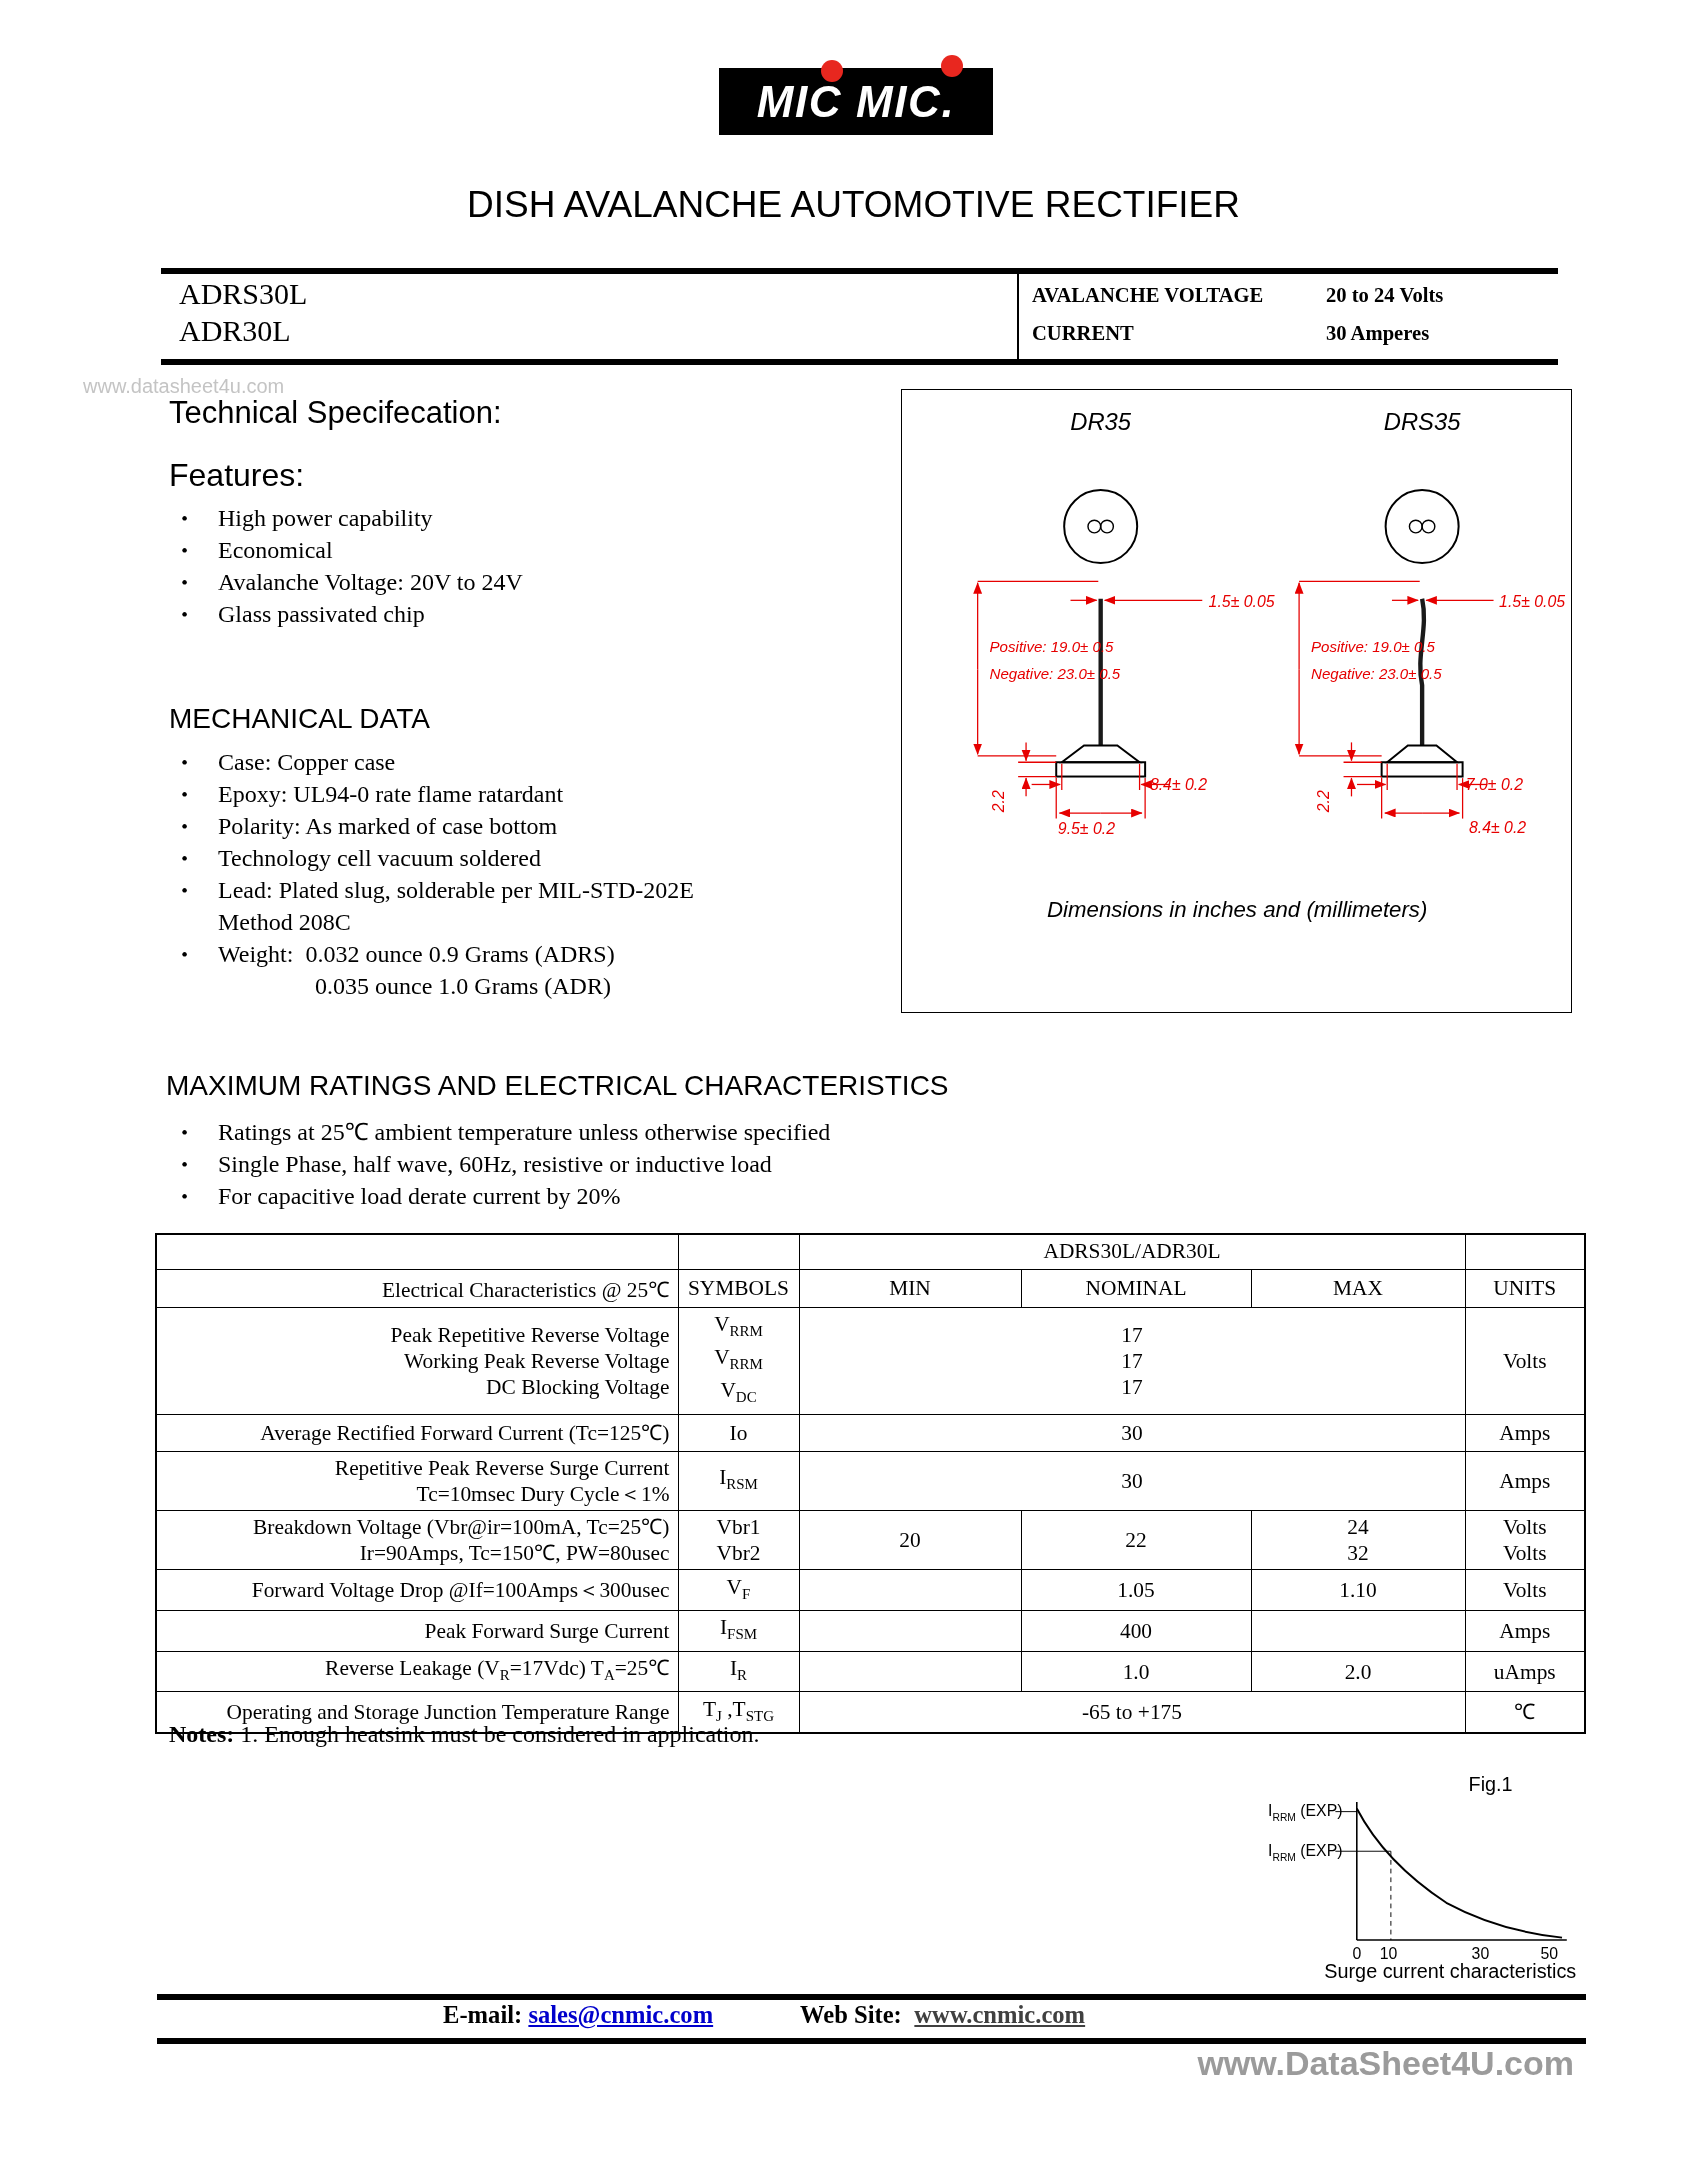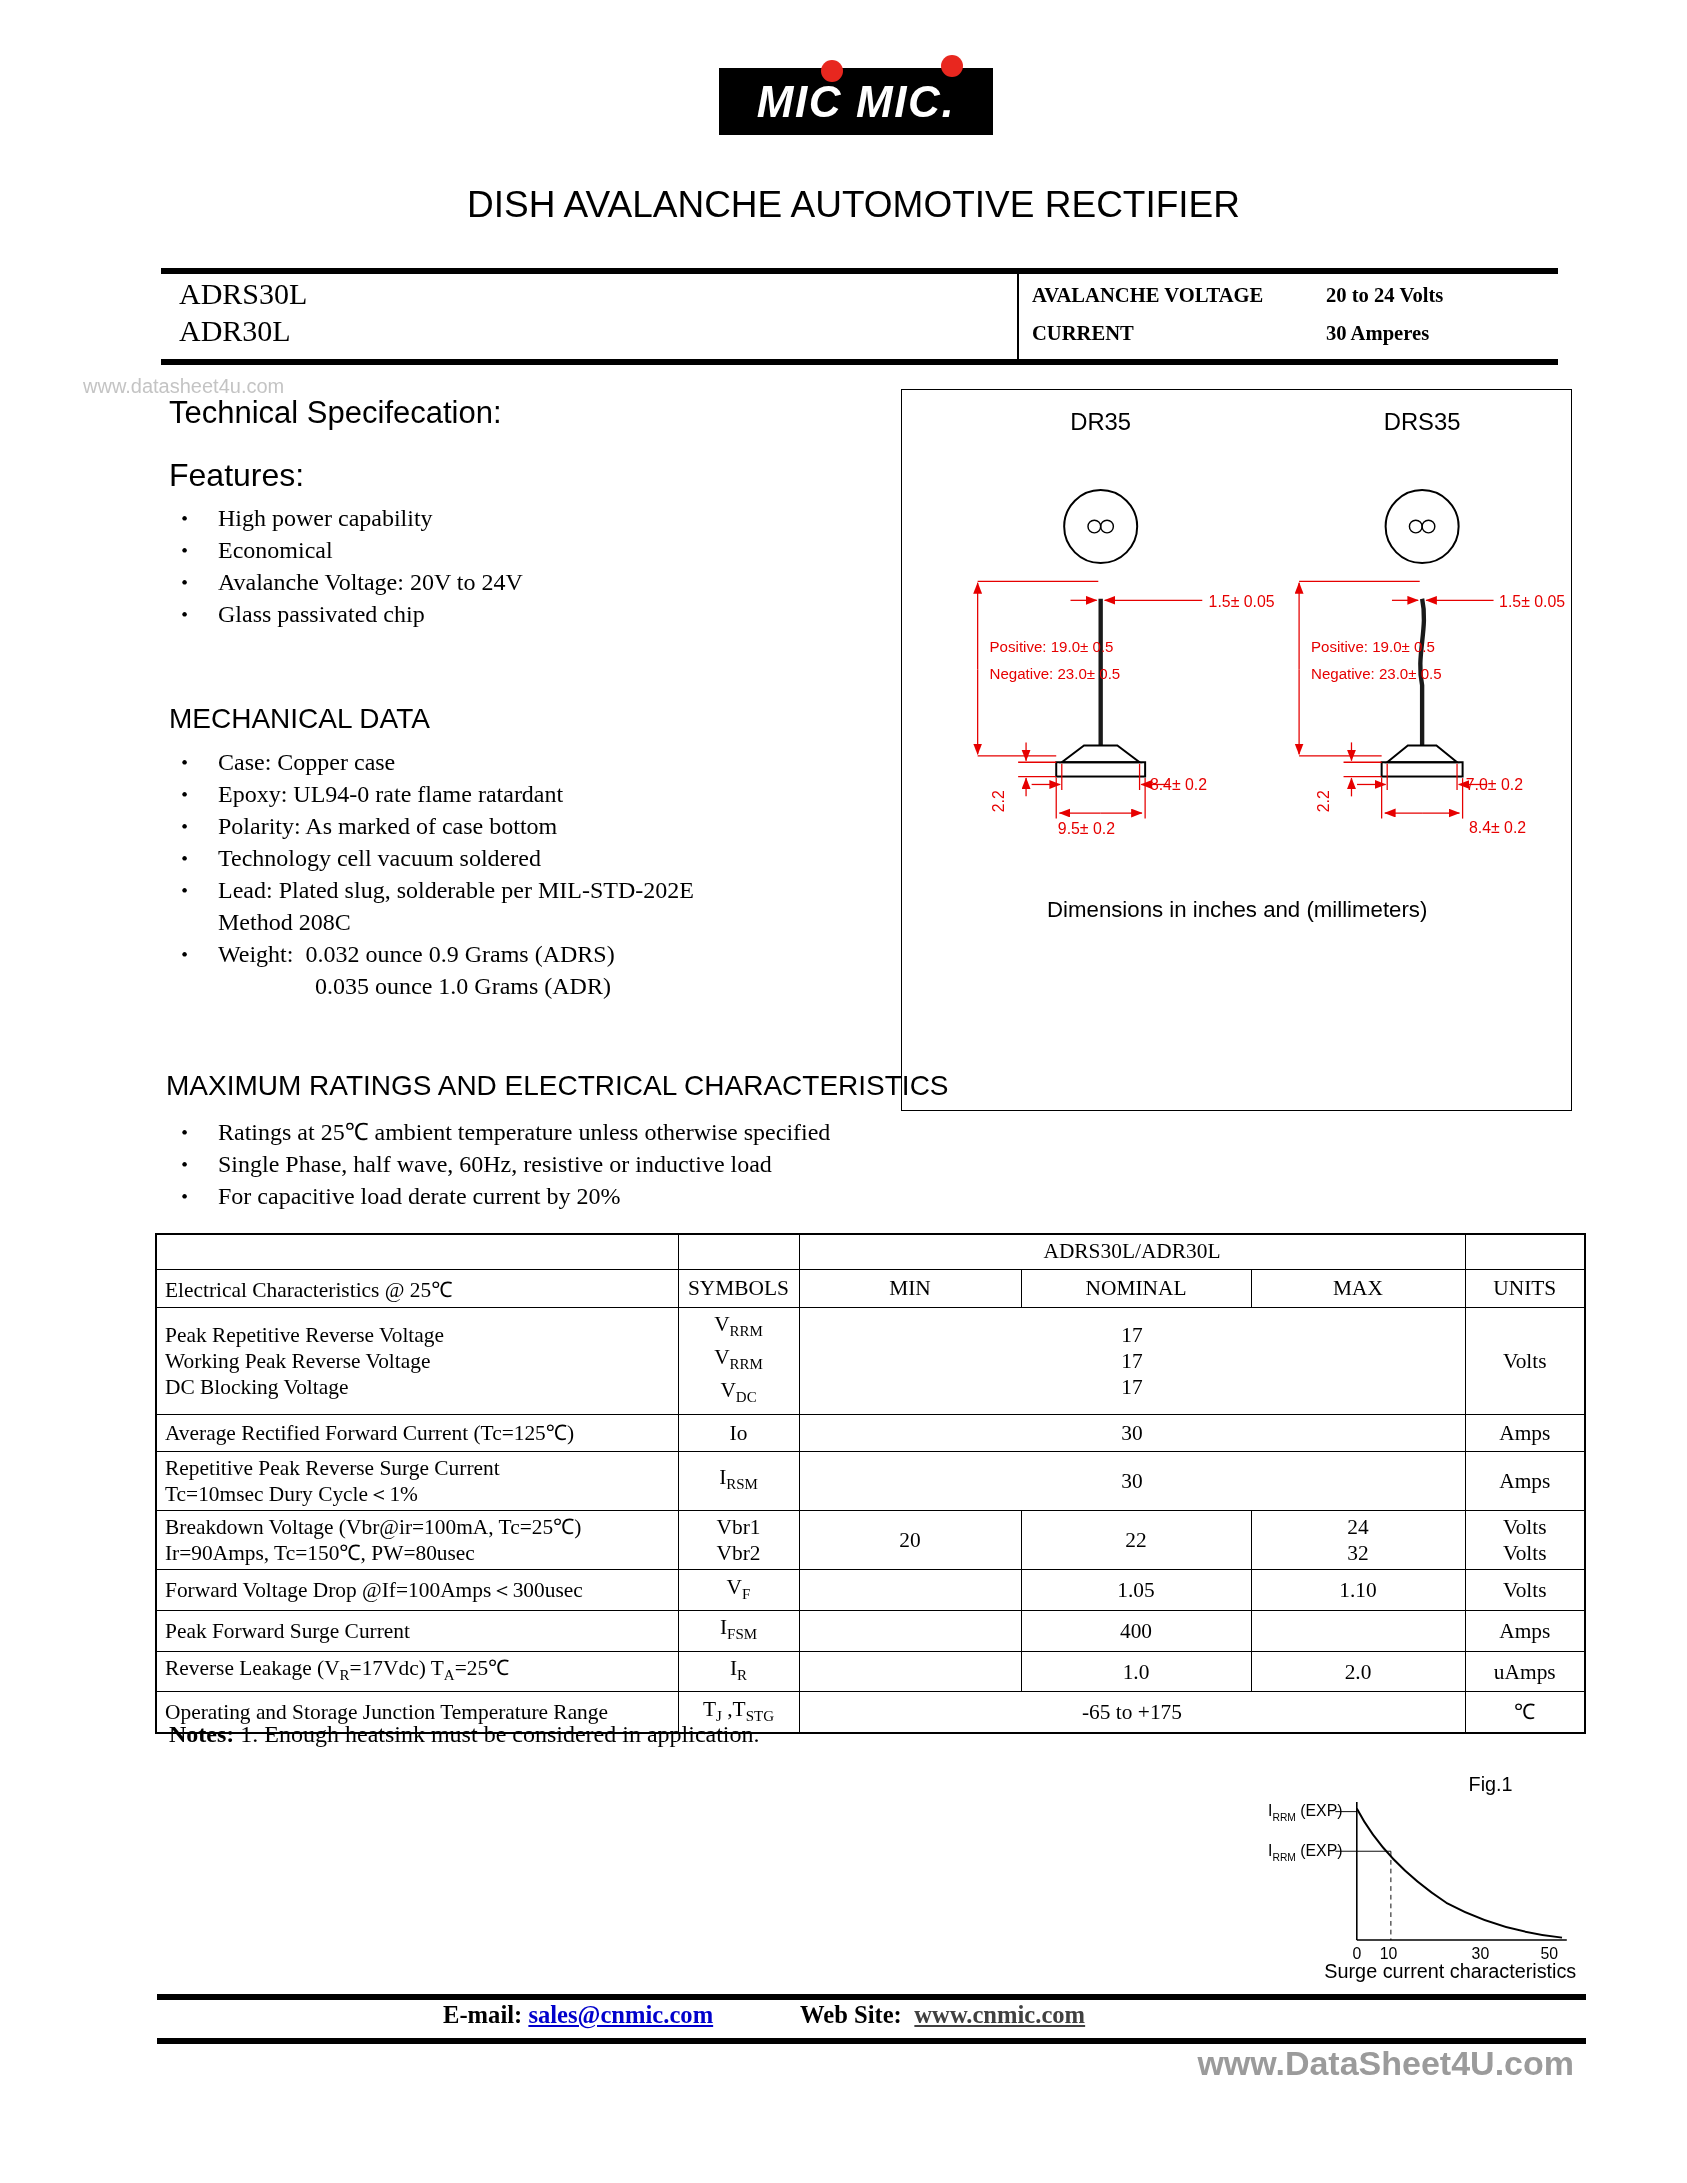--- a/index.html
+++ b/index.html
@@ -50,37 +50,37 @@
   #features-list { left:168px; top:502px; width:699px; }
   #mech-list { left:168px; top:746px; width:715px; }
   #ratings-list { left:168px; top:1116px; width:953px; }
   .bullet-item { height:32px; line-height:32px; white-space:nowrap; }
   .bullet { display:inline-block; width:40px; padding-left:3.2px; font-size:19px; vertical-align:0.8px; }
   .bullet-text { white-space:pre-wrap; }
   .bullet-cont { height:32px; line-height:32px; margin-left:40px; }
   .bullet-cont.deep { margin-left:137px; }
 
   
-  #diagram { left:891px; top:389px; width:671px; height:722px; border:1.6px solid #000; background:#fff; }
+  #diagram { left:891px; top:389px; width:671px; height:624px; border:1.6px solid #000; background:#fff;font-style:italic; }
   .blk { fill:none; stroke:#000; stroke-width:2.5; }
   .blkthin { fill:none; stroke:#000; stroke-width:1.8; }
   .lead { fill:none; stroke:#1a1a1a; stroke-width:5.5; }
   .redln { stroke:#e60000; stroke-width:1.6; fill:none; }
   .dim { font-family:"Liberation Sans",sans-serif; font-size:20px; fill:#e60000; }
   .dimsm { font-family:"Liberation Sans",sans-serif; font-size:19px; fill:#e60000; }
   .pkg-title { font-family:"Liberation Sans",sans-serif; font-size:30px; fill:#000; text-anchor:middle; }
   .diag-caption { font-family:"Liberation Sans",sans-serif; font-size:28px; fill:#000; text-anchor:middle; }
 
   
   #table-wrap { left:145px; top:1233px; }
   #ratings-table { border-collapse:collapse; table-layout:fixed; width:1429px; font-size:21.4px;
                    border:2.4px solid #000; }
   #ratings-table td { border:1.6px solid #000; padding:3.2px 8px; vertical-align:middle; }
   #ratings-table td div { line-height:26px; }
-  .c-char { text-align:left; }
+  .c-char { text-align:right; }
   .c-mid { text-align:center; padding:3.2px 3.2px !important; }
   .row-group { height:35px; }
   .row-headers { height:38px; }
   #ratings-table tbody tr { height:37px; }
 
   
   #notes { left:159px; top:1721px; font-size:24px; }
 
   
   #fig { left:1246px; top:1772px; }

